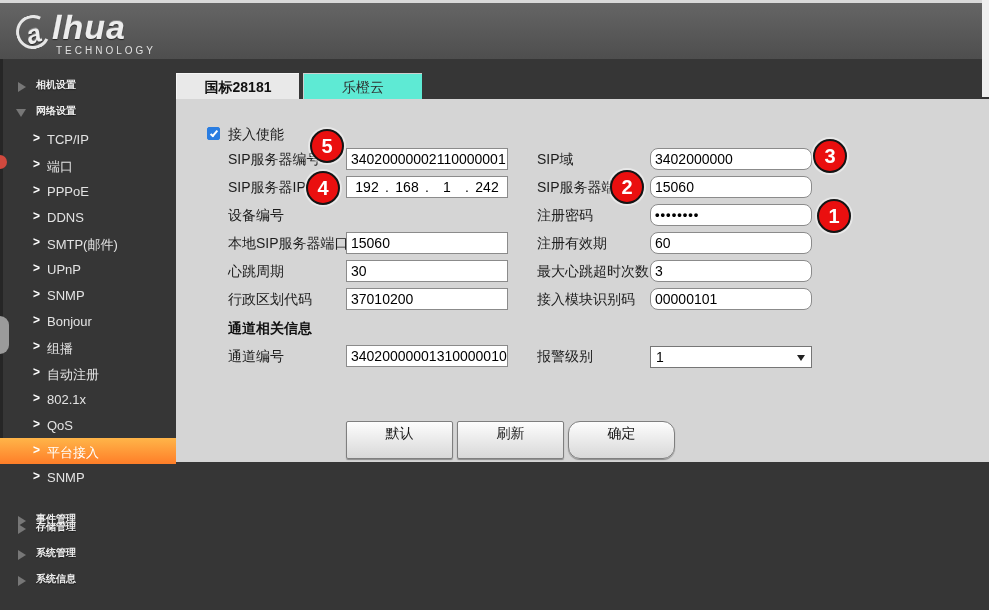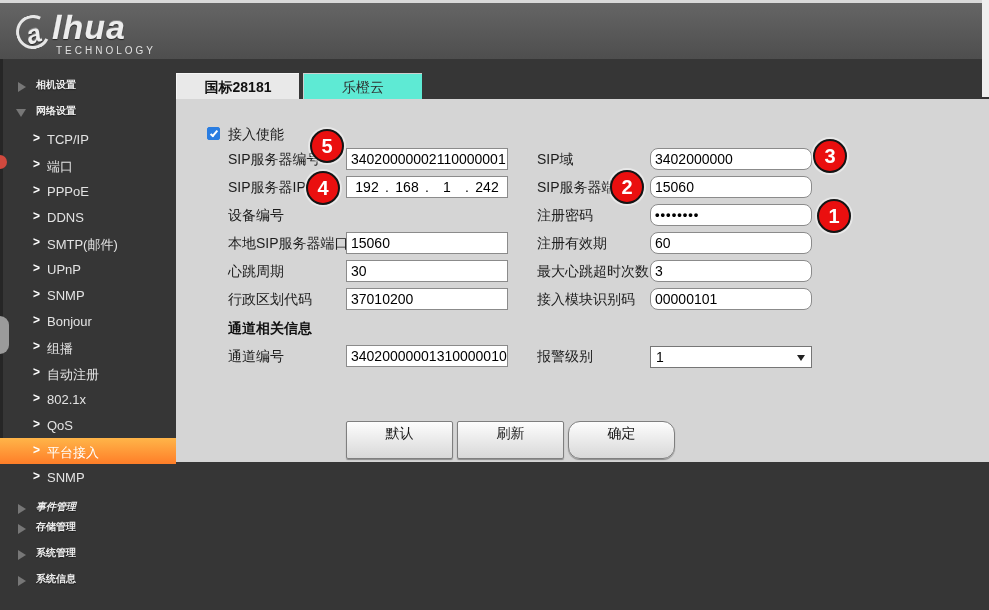--- a/index.html
+++ b/index.html
@@ -161,21 +161,21 @@
   </div>
   <div class="sub-row selected" style="top:438px;">
     <span class="chev">&gt;</span>
     <span class="slabel">平台接入</span>
   </div>
   <div class="sub-row" style="top:464px;">
     <span class="chev">&gt;</span>
     <span class="slabel">SNMP</span>
   </div>
 
-  <div class="side-row" style="top:496px;font-style:italic;">
+  <div class="side-row" style="top:508px;">
     <span class="tri tri-right"></span>
     <span class="glabel">事件管理</span>
   </div>
   <div class="side-row" style="top:516px;">
     <span class="tri tri-right"></span>
     <span class="glabel">存储管理</span>
   </div>
   <div class="side-row" style="top:542px;">
     <span class="tri tri-right"></span>
     <span class="glabel">系统管理</span>

